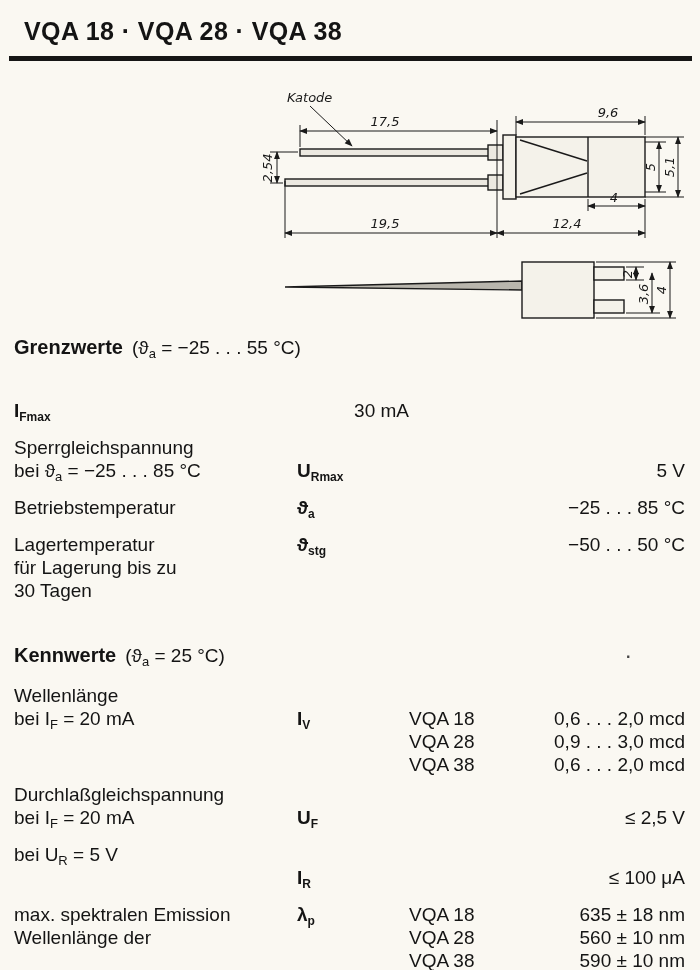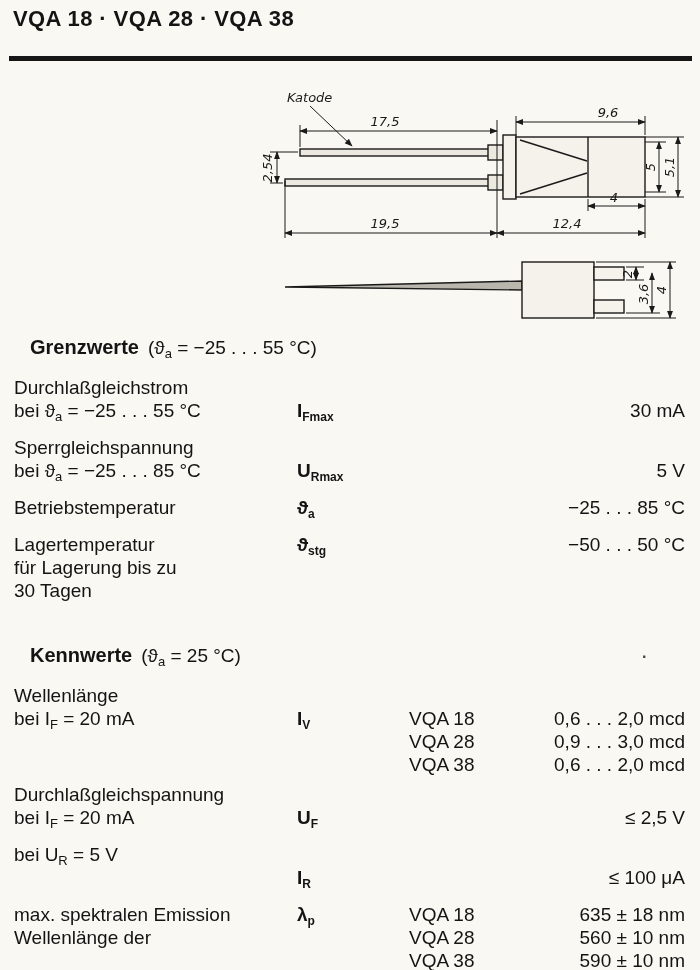--- a/index.html
+++ b/index.html
@@ -2,25 +2,25 @@
 <html><head>
 <meta charset="utf-8">
 <style>
   html,body{margin:0;padding:0}
   body{
     width:700px;height:970px;position:relative;overflow:hidden;
     background:#faf8f2;color:#141414;
     font-family:"Liberation Sans","DejaVu Sans",sans-serif;
     -webkit-font-smoothing:antialiased;
   }
-  .title{position:absolute;top:6px;left:13px;margin:0;font-size:22px;font-weight:700;letter-spacing:.4px}
+  .title{position:absolute;top:6px;left:13px;margin:11px;font-size:25px;font-weight:700;letter-spacing:.4px}
   .rule{position:absolute;top:56px;left:9px;width:683px;height:5px;background:#161616}
   .drawing{position:absolute;top:78px;left:0}
   .content{position:absolute;top:336px;left:14px;right:15px}
-  .sec-head{margin:0 16px 15px;font-size:20px;font-weight:700;position:relative}
+  .sec-head{margin:0 0 15px;font-size:20px;font-weight:700;position:relative}
   .sec-head .cond{font-weight:400;font-size:19px;margin-left:9px}
   .sec-kennwerte{margin-top:42px}
   .row{display:grid;grid-template-columns:283px 112px 1fr;margin-bottom:7px;font-size:19px;line-height:23px}
   .label .line{white-space:nowrap}
   .sym{font-weight:700;white-space:nowrap}
   .val{text-align:right;white-space:nowrap}
   .variants{display:flex;flex-direction:column}
   .variant{display:flex;justify-content:space-between}
   .variant .model{text-align:left}
   .variant .vvalue{text-align:right}
@@ -114,24 +114,20 @@
 </svg>
 
 <main class="content">
 
   <section>
     <h2 class="sec-head">
       <span>Grenzwerte</span><span class="cond"><span>(ϑ</span><span class="sub">a</span><span> = −25 . . . 55 °C)</span></span>
     </h2>
 
     <div class="row align2">
-      <div class="label">
-        <div class="line">Durchlaßgleichstrom</div>
-        <div class="line"><span>bei ϑ</span><span class="sub">a</span><span> = −25 . . . 55 °C</span></div>
-      </div>
       <div class="sym"><span>I</span><span class="sub">Fmax</span></div>
       <div class="val">30 mA</div>
     </div>
 
     <div class="row align2">
       <div class="label">
         <div class="line">Sperrgleichspannung</div>
         <div class="line"><span>bei ϑ</span><span class="sub">a</span><span> = −25 . . . 85 °C</span></div>
       </div>
       <div class="sym"><span>U</span><span class="sub">Rmax</span></div>

